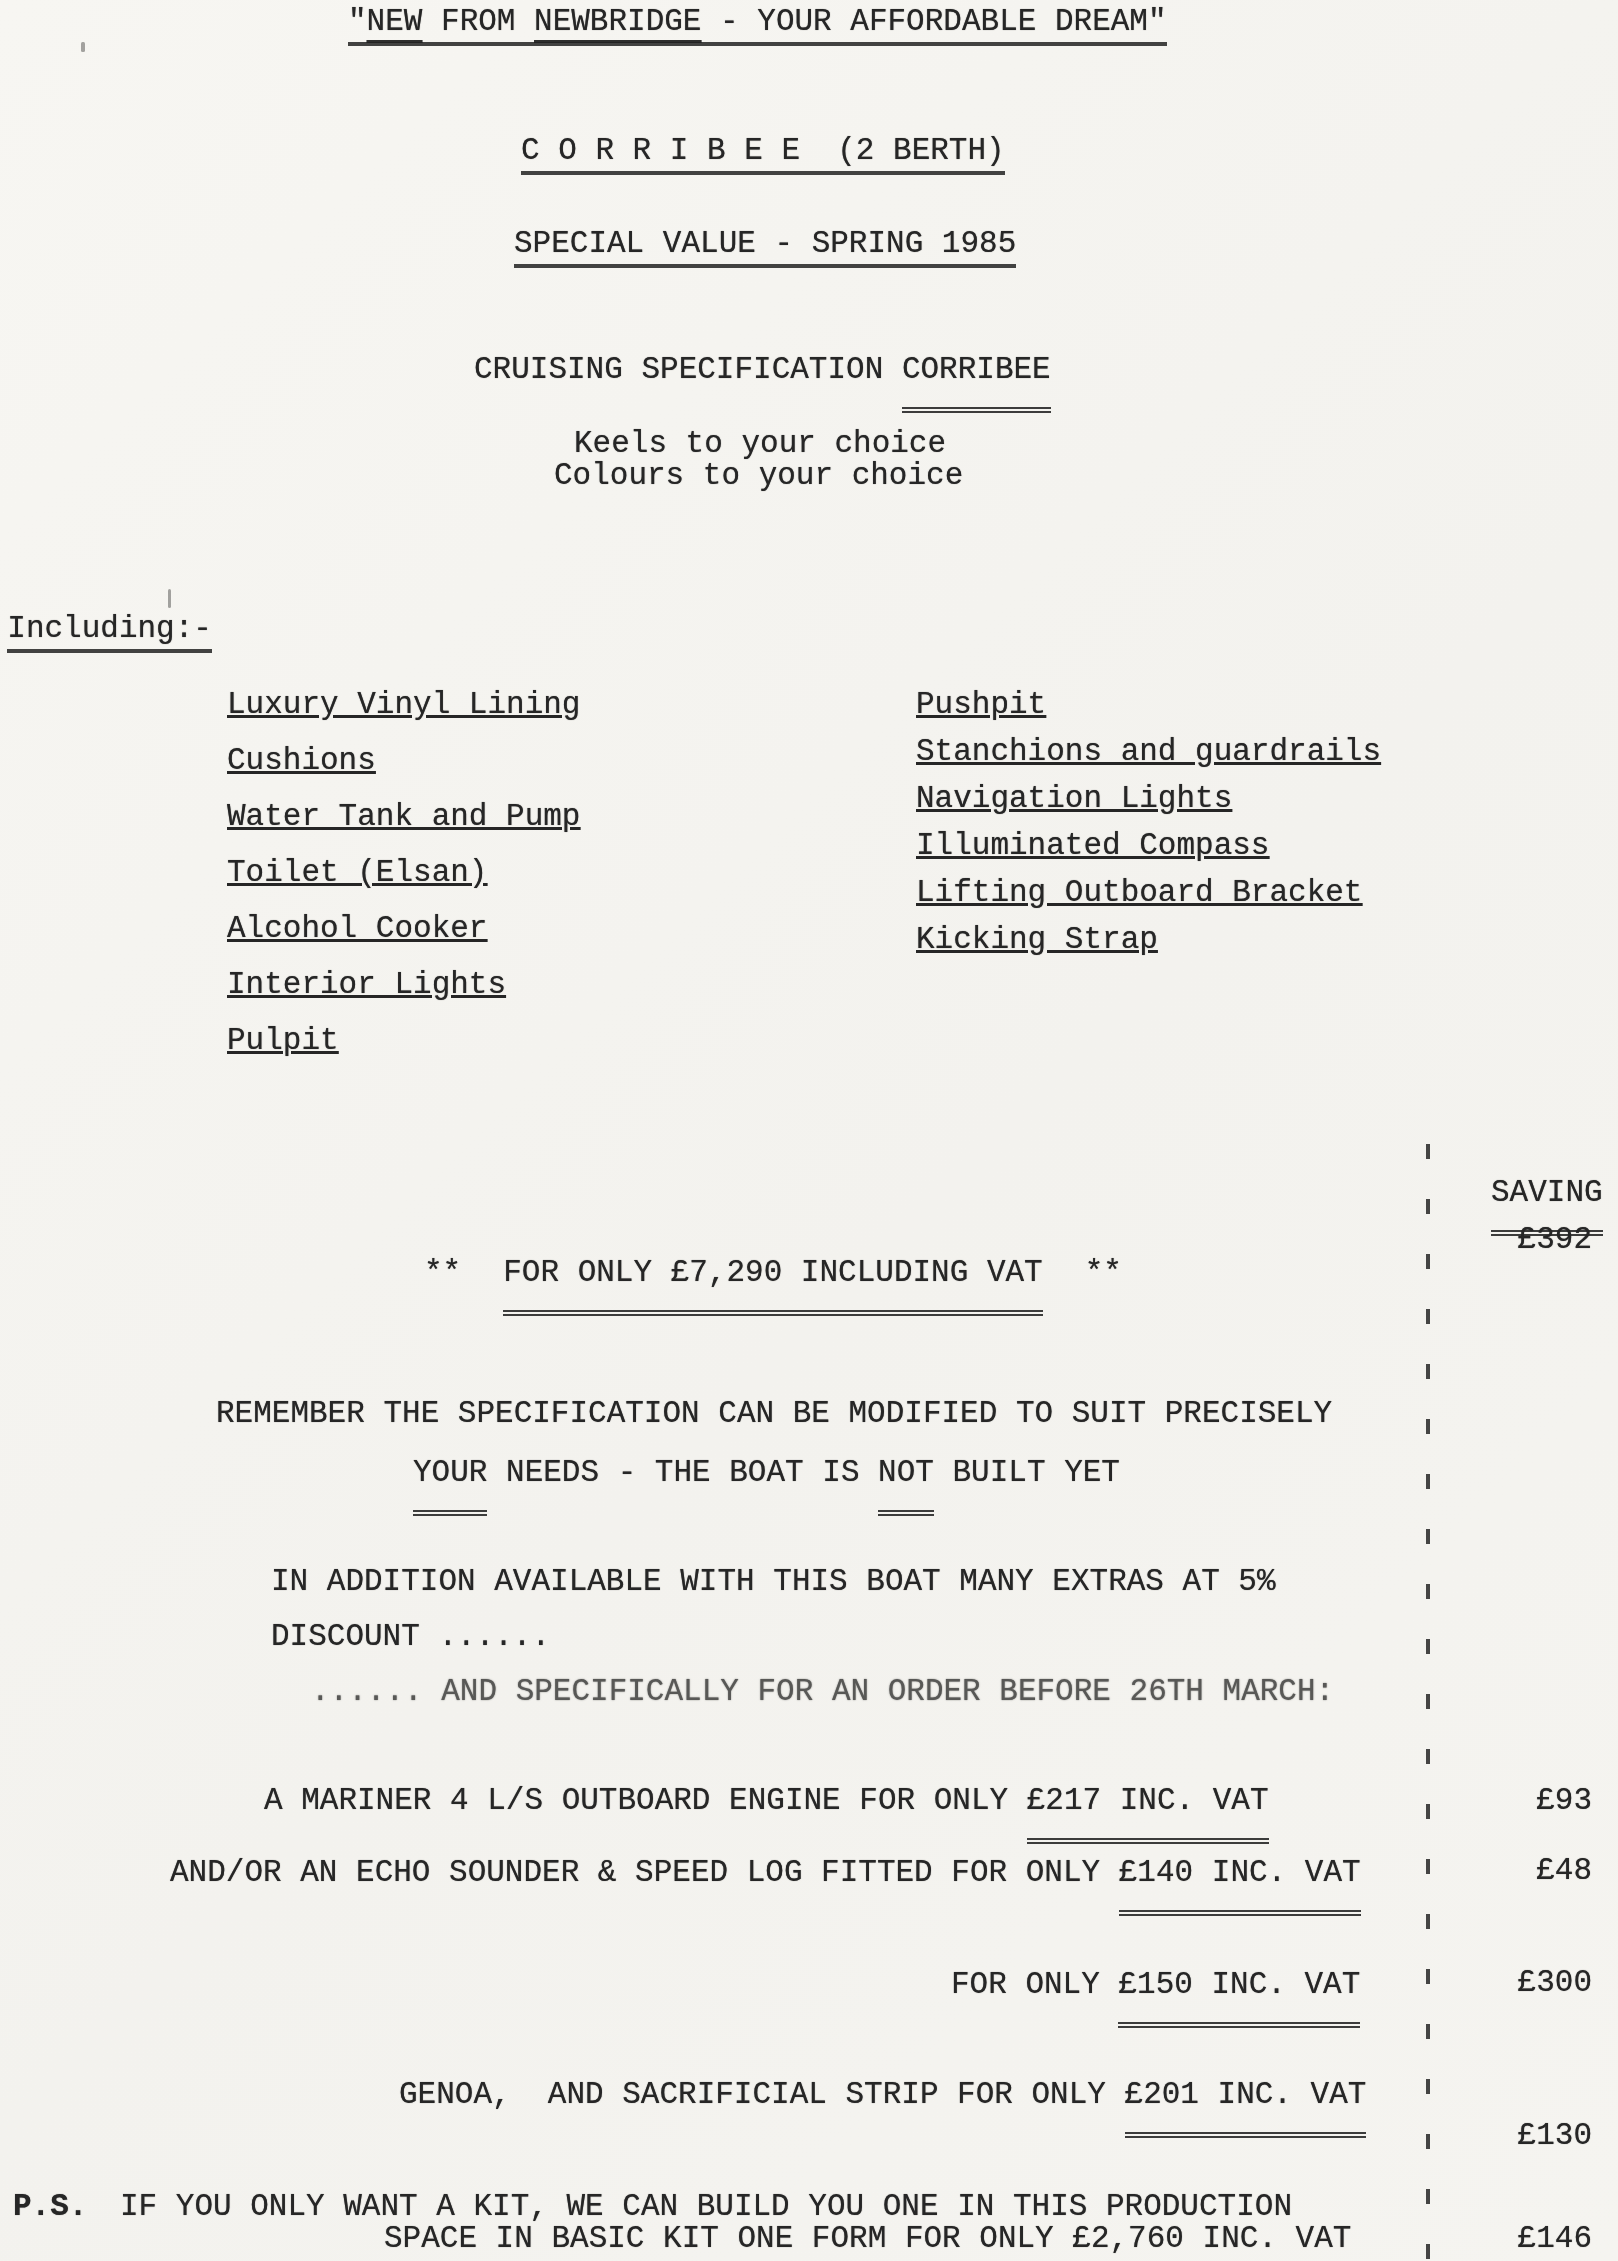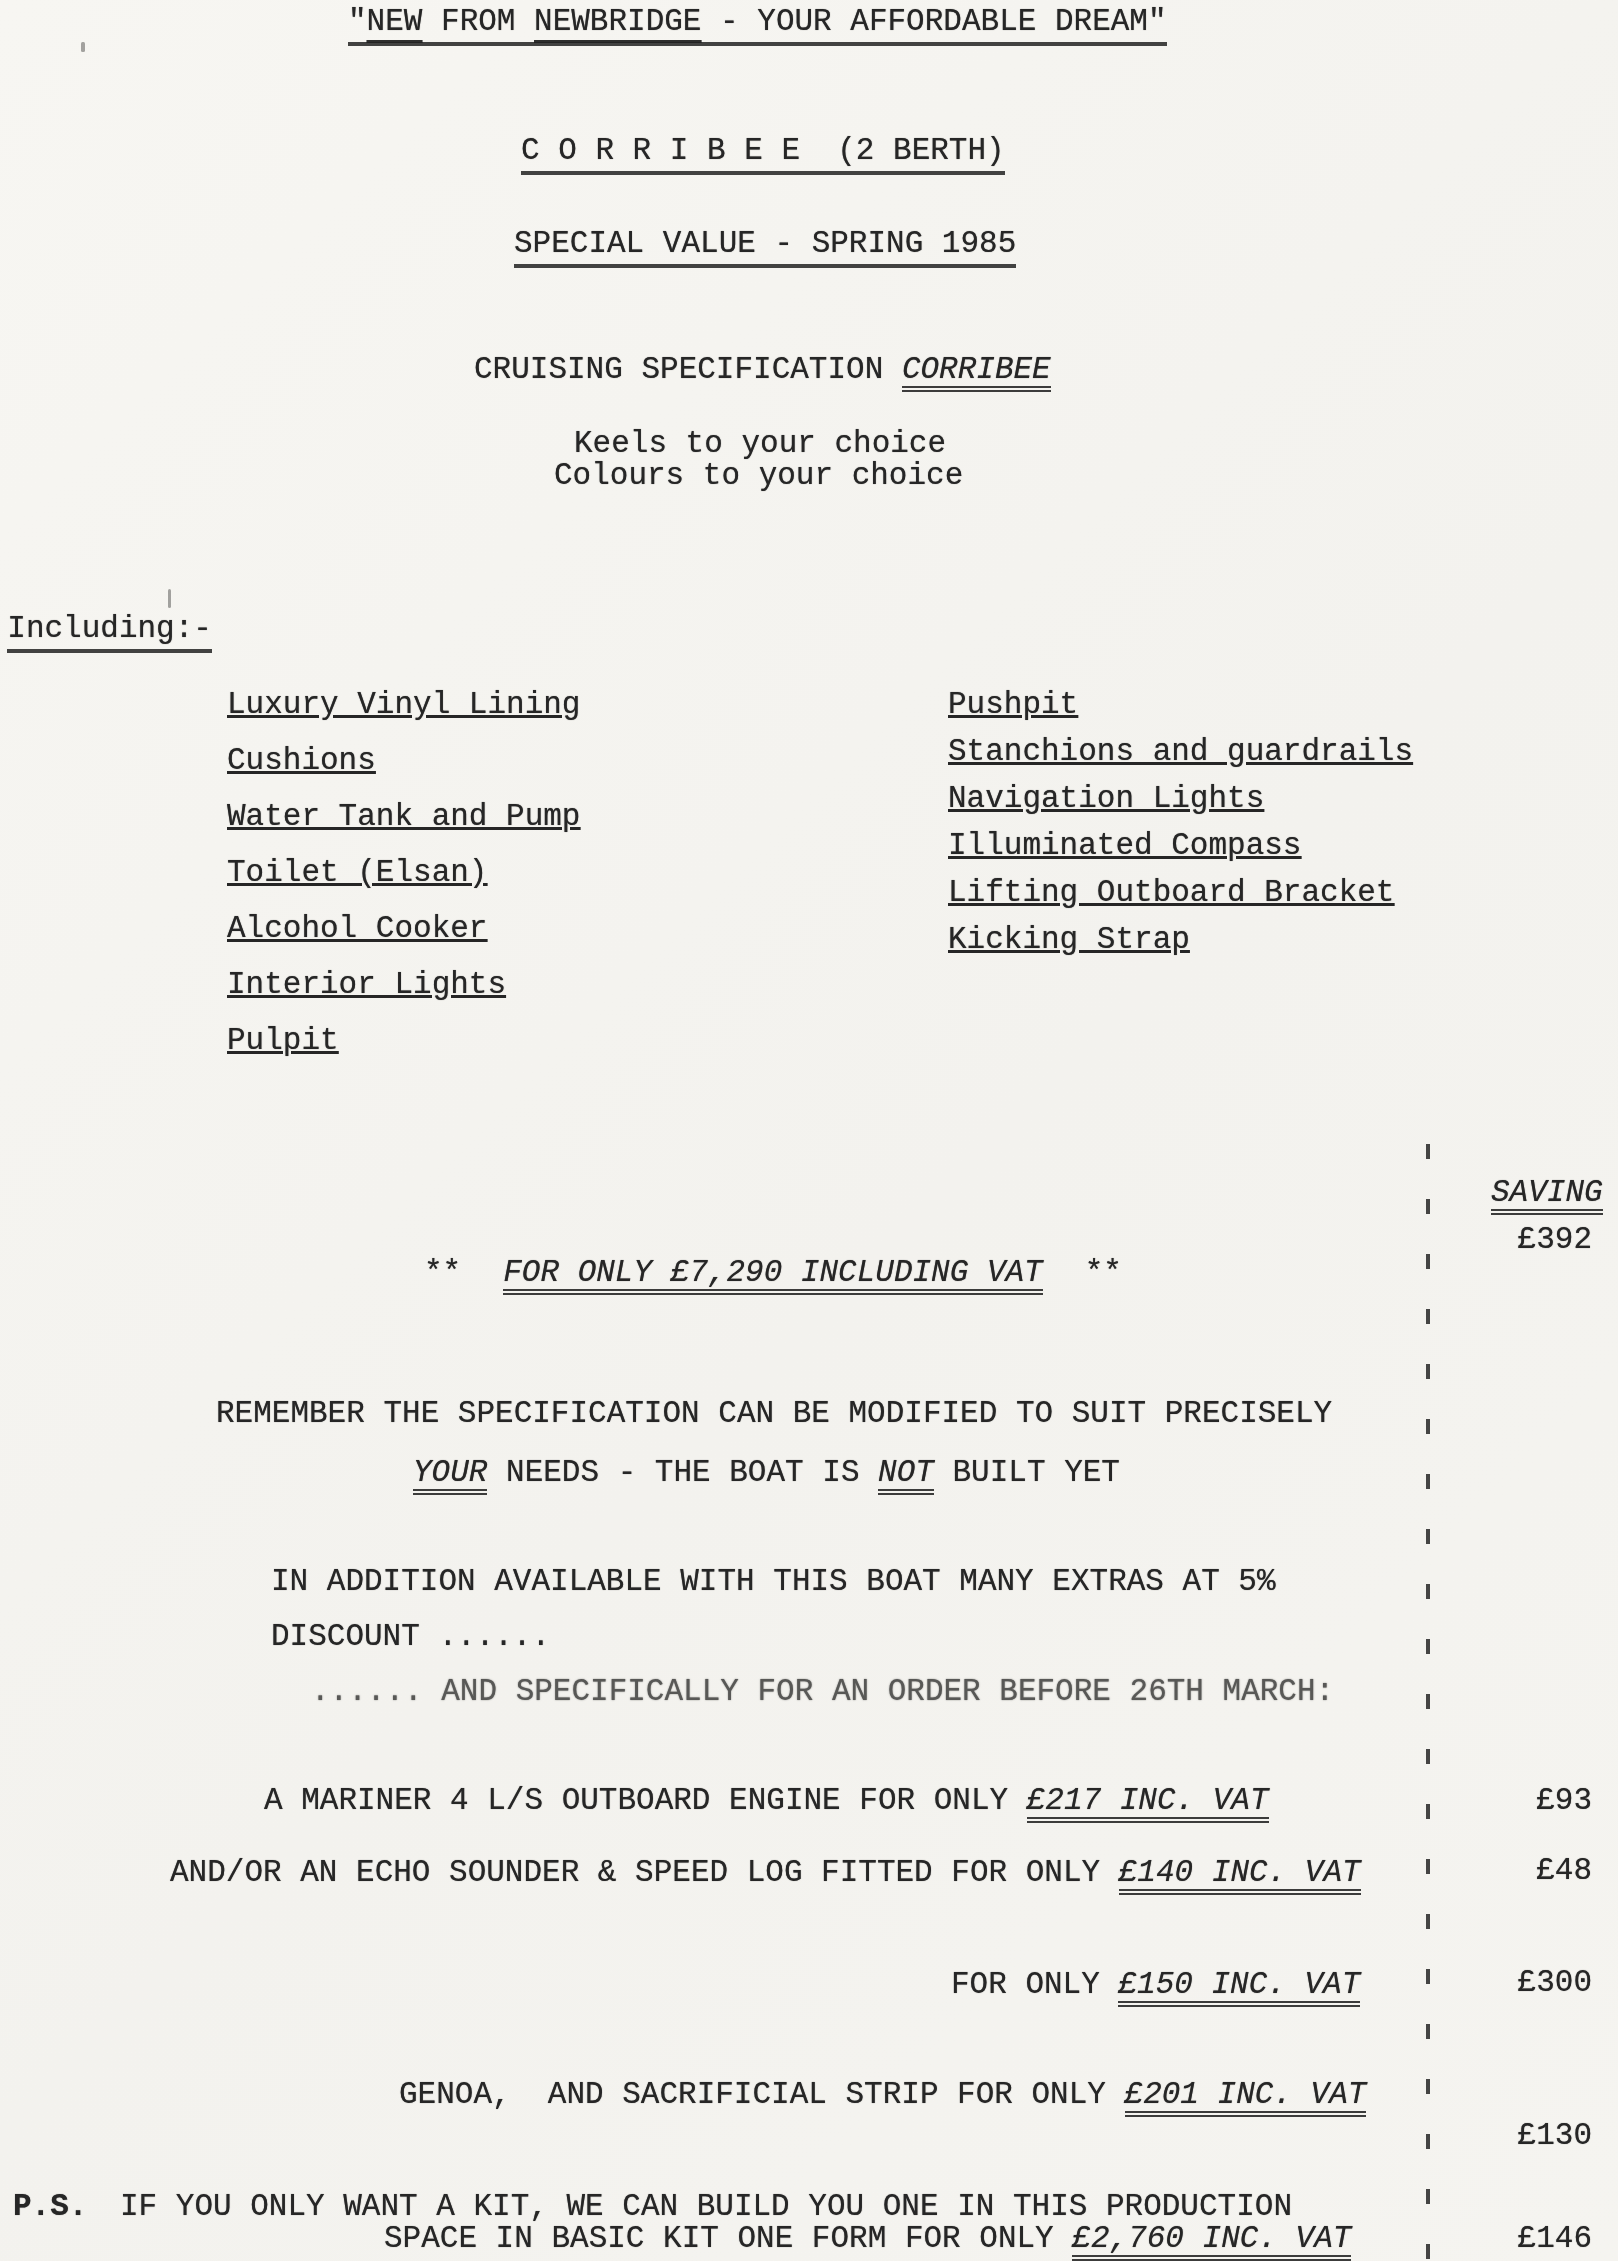--- a/index.html
+++ b/index.html
@@ -5,21 +5,21 @@
   * { box-sizing: border-box; }
   html,body { margin:0; padding:0; background:#d9d8d5; }
   .page {
     position:relative; width:1619px; height:2261px; margin:0 auto;
     background:linear-gradient(135deg,#f7f6f2 0%,#f3f2ee 55%,#f5f4f0 100%);
     font-family:"Liberation Mono","DejaVu Sans Mono",monospace;
     font-size:31px; line-height:1; color:#262626; overflow:hidden;
   }
   .line { position:absolute; white-space:pre; text-shadow:0 0 0.9px rgba(30,30,30,.7); }
   .u-heavy { border-bottom:4.4px solid rgba(34,34,34,.85); padding-bottom:5.1px; }
-  .u-double { display:inline-block; border-bottom:6.5px double rgba(34,34,34,.88); padding-bottom:1px;font-style:italic; }
+  .u-double { display:inline-block; border-bottom:6.5px double rgba(34,34,34,.88); padding-bottom:22px; }
   .u-word { text-decoration:underline; text-decoration-thickness:2.9px; text-underline-offset:9.5px; text-decoration-color:rgba(34,34,34,.8); }
   .col { position:absolute; display:flex; flex-direction:column; row-gap:25px;text-decoration:underline; }
   .feat { white-space:pre; text-shadow:0 0 0.9px rgba(30,30,30,.7); }
   .saving { position:absolute; left:1449px; width:143px; text-align:right; white-space:pre; text-shadow:0 0 0.9px rgba(30,30,30,.7); }
   .faint { color:#585856; text-shadow:0 0 1.5px rgba(90,90,88,.85); filter:blur(0.3px); }
   .dashline {
     position:absolute; left:1426px; top:1144px; width:3.6px; height:1118px;
     background:repeating-linear-gradient(to bottom, rgba(30,30,30,.82) 0 14.6px, transparent 14.6px 55px);
   }
   .speck { position:absolute; background:rgba(60,60,58,.45); border-radius:1.5px; }
@@ -46,21 +46,21 @@
 
   <div class="col" style="top:689px;left:227px;">
     <div class="feat">Luxury Vinyl Lining</div>
     <div class="feat">Cushions</div>
     <div class="feat">Water Tank and Pump</div>
     <div class="feat">Toilet (Elsan)</div>
     <div class="feat">Alcohol Cooker</div>
     <div class="feat">Interior Lights</div>
     <div class="feat">Pulpit</div>
   </div>
-  <div class="col" style="top:689px;left:948px;gap:16px;">
+  <div class="col" style="top:689px;left:916px;gap:16px;">
     <div class="feat">Pushpit</div>
     <div class="feat">Stanchions and guardrails</div>
     <div class="feat">Navigation Lights</div>
     <div class="feat">Illuminated Compass</div>
     <div class="feat">Lifting Outboard Bracket</div>
     <div class="feat">Kicking Strap</div>
   </div>
 
   <div class="dashline"></div>
 

